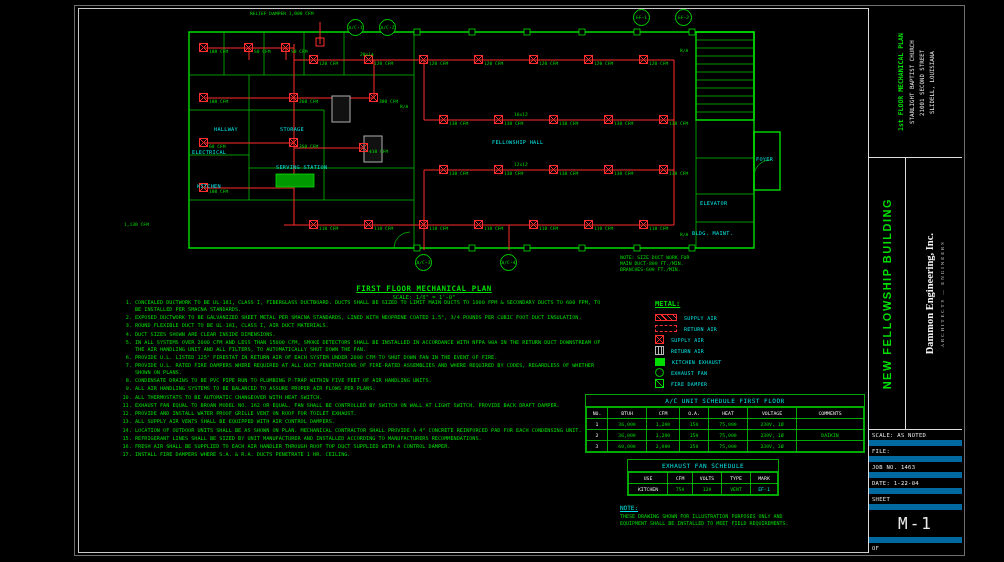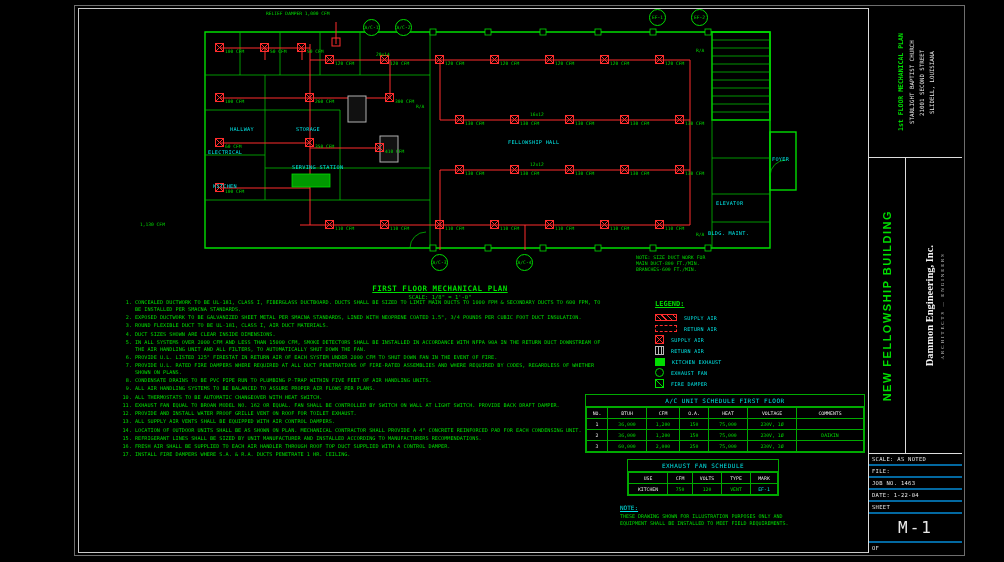--- a/index.html
+++ b/index.html
@@ -5,21 +5,21 @@
   :root{
     --green:#00dd00; --cyan:#00e5e5; --red:#ff2d2d; --white:#e8e8e8; --grid:#00aa00;
   }
   html,body{margin:0;padding:0;background:#000;}
   .page{position:relative;width:1004px;height:562px;background:#000;overflow:hidden;
         font-family:"DejaVu Sans Mono","Liberation Mono",monospace;}
   .sheet-frame2{position:absolute;left:74px;top:5px;width:891px;height:551px;border:1px solid #6e6e6e;box-sizing:border-box;}
   .sheet-frame{position:absolute;left:78px;top:8px;width:884px;height:545px;border:1px solid #c9c9c9;box-sizing:border-box;}
 
   
-  .plan{position:absolute;left:80px;top:8px;width:790px;height:292px;text-decoration:underline;}
+  .plan{position:absolute;left:64px;top:8px;width:790px;height:292px;text-decoration:underline;}
   .plan svg{position:absolute;left:0;top:0;}
   .overlay{position:absolute;left:0;top:0;width:790px;height:292px;}
   .diff{position:absolute;width:9px;height:9px;margin:-5px 0 0 -5px;border:1px solid var(--red);box-sizing:border-box;
         background:linear-gradient(45deg,transparent 43%,var(--red) 43% 57%,transparent 57%),
                    linear-gradient(-45deg,transparent 43%,var(--red) 43% 57%,transparent 57%);}
   .diff .cfm{position:absolute;left:9px;top:5px;font-size:4.6px;color:var(--green);white-space:nowrap;}
   .room-label{position:absolute;color:var(--cyan);font-size:5.2px;letter-spacing:.3px;white-space:nowrap;}
   .tag{position:absolute;width:17px;height:17px;margin:-9px 0 0 -9px;border:1px solid var(--green);border-radius:50%;
        color:var(--green);font-size:4.6px;display:flex;align-items:center;justify-content:center;background:#000;box-sizing:border-box;}
   .misc{position:absolute;color:var(--green);font-size:4.6px;white-space:nowrap;}
@@ -84,21 +84,21 @@
   .tb-top{height:150px;border-bottom:1px solid #ddd;display:flex;justify-content:center;gap:4px;padding:4px 2px;box-sizing:border-box;}
   .pl0{color:var(--green);font-size:6.5px;font-weight:bold;}
   .pl1{color:var(--white);font-size:5.8px;}
   .tb-mid{flex:1;display:flex;border-bottom:1px solid #ddd;min-height:0;}
   .tb-building{width:36px;border-right:1px solid #ddd;display:flex;align-items:center;justify-content:center;}
   .bld{color:var(--green);font-size:11px;font-weight:bold;letter-spacing:1.5px;font-family:"Liberation Sans",sans-serif;}
   .tb-firm{flex:1;display:flex;align-items:center;justify-content:center;gap:5px;}
   .firm{color:#f2f2f2;font-size:10.5px;font-family:"Liberation Serif",serif;font-weight:bold;}
   .firmsub{color:#cfcfcf;font-size:4.8px;letter-spacing:2px;font-family:"Liberation Serif",serif;}
   .tb-bottom{flex:none;}
-  .tb-row{border-top:2px solid #0369a1;color:var(--white);font-size:5.5px;padding:2px 3px;letter-spacing:.3px;}
+  .tb-row{border-top:6px solid #0369a1;color:var(--white);font-size:5.5px;padding:2px 3px;letter-spacing:.3px;}
   .tb-row.first{border-top:none;}
   .tb-sheetnum{font-size:16px;padding:4px 3px;text-align:center;letter-spacing:2px;}
 </style>
 </head>
 <body>
 
 <div class="page">
   <div class="sheet-frame2"></div>
   <div class="sheet-frame"></div>
 
@@ -293,21 +293,21 @@
         <li class="note-item">PROVIDE AND INSTALL WATER PROOF GRILLE VENT ON ROOF FOR TOILET EXHAUST.</li>
         <li class="note-item">ALL SUPPLY AIR VENTS SHALL BE EQUIPPED WITH AIR CONTROL DAMPERS.</li>
         <li class="note-item">LOCATION OF OUTDOOR UNITS SHALL BE AS SHOWN ON PLAN. MECHANICAL CONTRACTOR SHALL PROVIDE A 4" CONCRETE REINFORCED PAD FOR EACH CONDENSING UNIT.</li>
         <li class="note-item">REFRIGERANT LINES SHALL BE SIZED BY UNIT MANUFACTURER AND INSTALLED ACCORDING TO MANUFACTURERS RECOMMENDATIONS.</li>
         <li class="note-item">FRESH AIR SHALL BE SUPPLIED TO EACH AIR HANDLER THROUGH ROOF TOP DUCT SUPPLIED WITH A CONTROL DAMPER.</li>
         <li class="note-item">INSTALL FIRE DAMPERS WHERE S.A. &amp; R.A. DUCTS PENETRATE 1 HR. CEILING.</li>
       </ol>
   </div>
 
   <div class="legend">
-    <h3>LEGEND:</h3>
+    <h3>METAL:</h3>
     <div>
         <div class="legend-row">
           <span class="sym sym-supply-duct"></span>
           <span class="lab">SUPPLY AIR</span>
         </div>
         <div class="legend-row">
           <span class="sym sym-return-duct"></span>
           <span class="lab">RETURN AIR</span>
         </div>
         <div class="legend-row">

